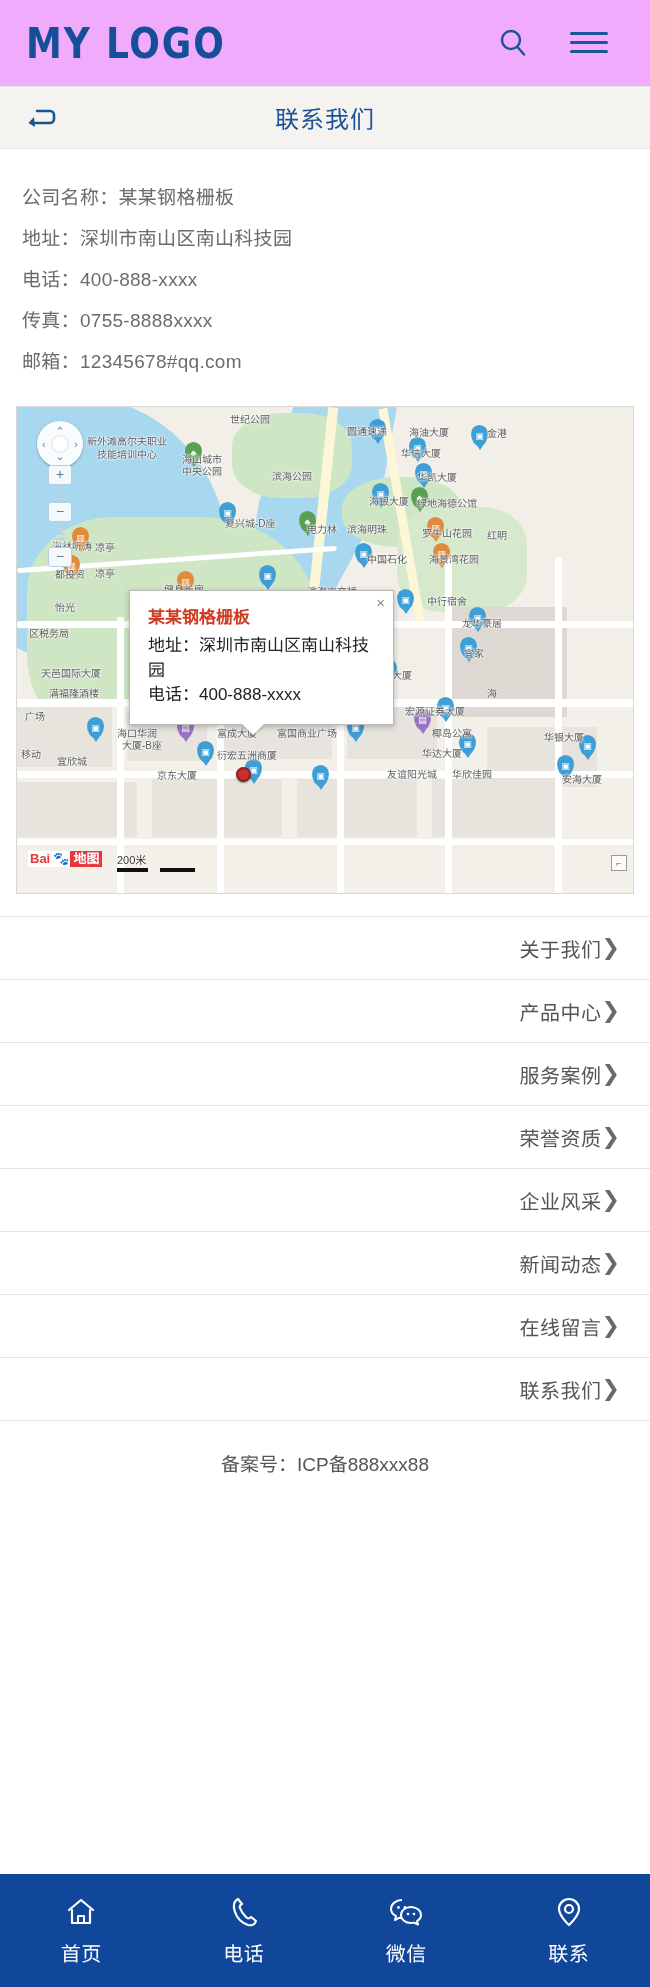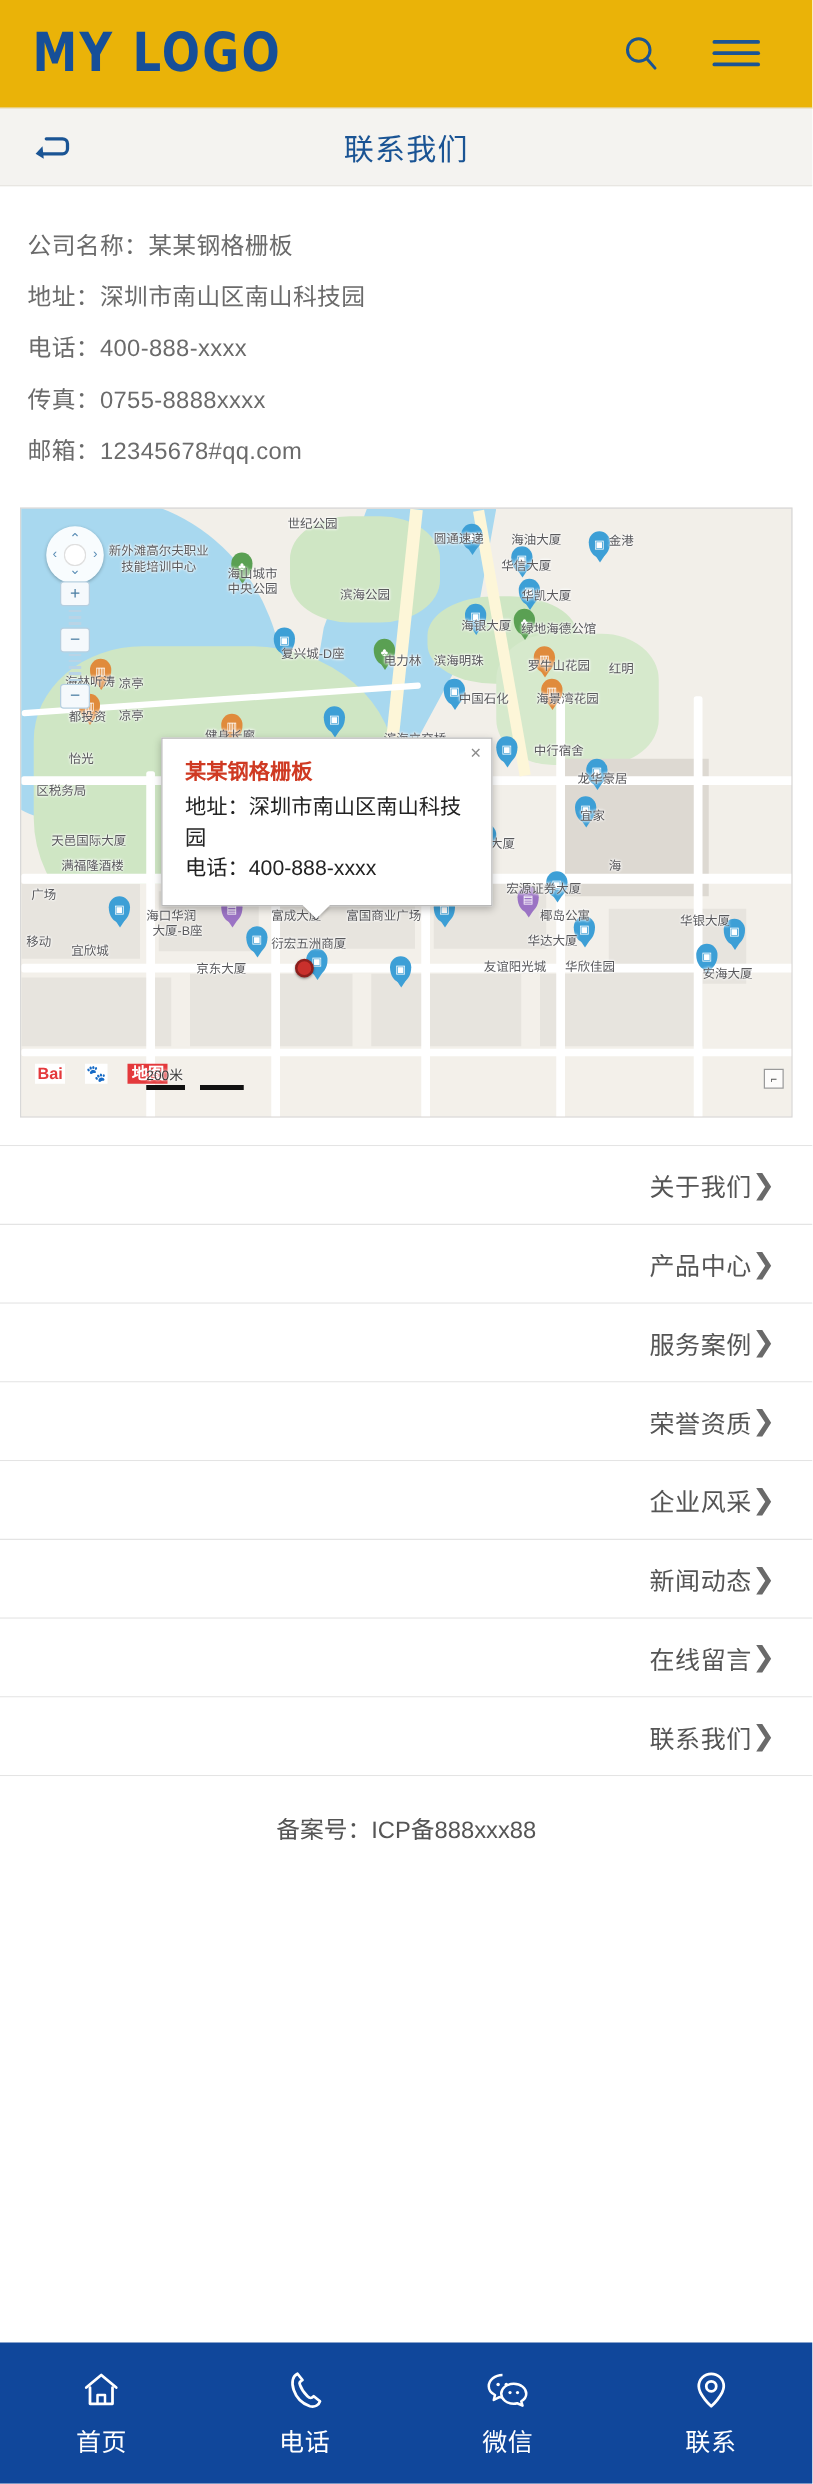--- a/index.html
+++ b/index.html
@@ -7,21 +7,21 @@
   html, body {
     width: 650px;
     font-family: "Liberation Sans", "DejaVu Sans", sans-serif;
     background: #ffffff;
   }
   body { width: 650px; height: 1987px; overflow: hidden; position: relative; }
 
   
   .site-header {
     height: 87px;
-    background: #eab308;
+    background: #f0abfc;
     display: flex;
     align-items: center;
     padding: 0 22px 0 26px;
     border-bottom: 1px solid #e8e8e8;
   }
   .logo {
     font-family: "DejaVu Sans", sans-serif;
     font-weight: 700;
     font-size: 43px;
     letter-spacing: 2px;
@@ -220,21 +220,21 @@
 
   .map-marker {
     position: absolute; left: 219px; top: 360px;
     width: 15px; height: 15px; border-radius: 50%;
     background: #c9302c; border: 2px solid #8c1f1c;
     box-shadow: 0 1px 2px rgba(0,0,0,0.4);
   }
 
   .map-logo {
     position: absolute; left: 11px; bottom: 26px;
-    display: flex; align-items: flex-start; gap: 16px;
+    display: flex; align-items: flex-start; gap: 0;
     font-weight: bold; font-size: 13px; line-height: 16px;
   }
   .map-logo .bai { color: #e4393c; background: #fff; padding: 0 2px; }
   .map-logo .paw { color: #2b6fce; background: #fff; padding: 0 1px; }
   .map-logo .ditu { color: #fff; background: #e4393c; padding: 0 3px; }
 
   .scale-bar {
     position: absolute; left: 100px; bottom: 26px;
     font-size: 11px; color: #3a3a3a;
     text-shadow: 0 0 2px #fff, 0 0 3px #fff;

